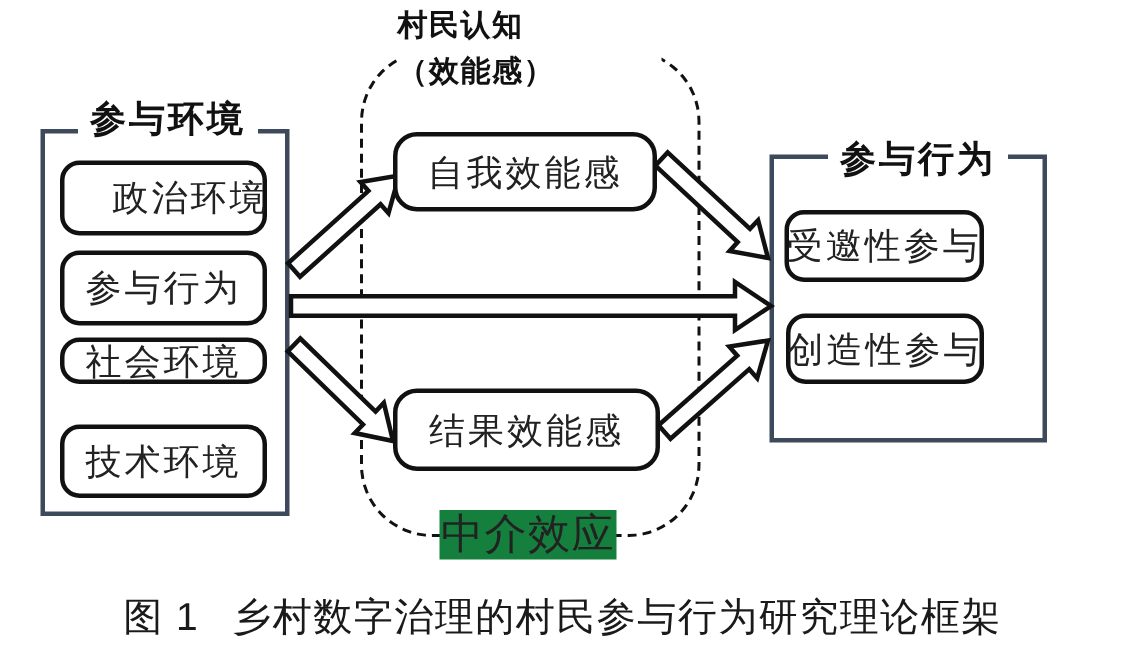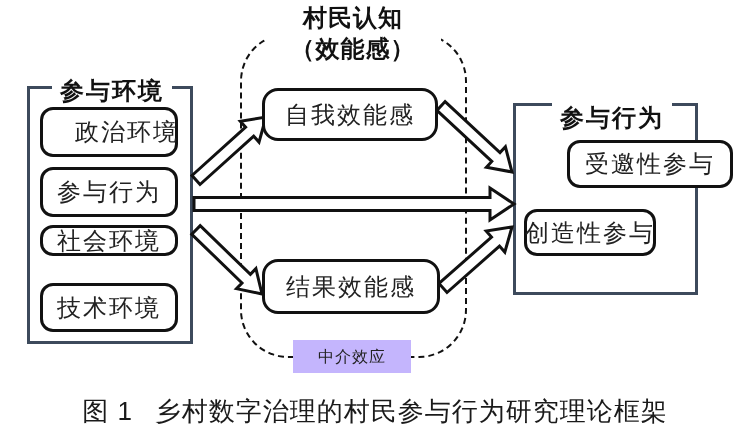--- a/index.html
+++ b/index.html
@@ -21,21 +21,20 @@
     position:absolute;
     background:#ffffff;
     padding:0 8px;
     font-weight:bold;
     font-size:24px;
     letter-spacing:2px;
     color:#111;
     white-space:nowrap;
     z-index:5;
     font-family:"Liberation Sans","DejaVu Sans",sans-serif;
-    margin-top:12px;
   }
   
   .item-box{
     position:absolute;
     border:3.5px solid #111;
     border-radius:13px;
     background:#ffffff;
     display:flex;align-items:center;justify-content:center;
     font-family:"Liberation Serif","DejaVu Serif",serif;
     font-size:24px;
@@ -49,36 +48,36 @@
     position:absolute;
     left:240px;top:33px;width:227px;height:325px;
     border:2.5px dashed #111;
     border-radius:48px;
     z-index:1;
   }
   .mid-title{
     position:absolute;
     left:265px;top:2px;width:176px;height:64px;
     background:#ffffff;
-    text-align:center;
+    text-align:left;
     font-weight:bold;
-    font-size:24px;
+    font-size:20px;
     line-height:31px;
     letter-spacing:1px;
     color:#111;
     z-index:5;
     font-family:"Liberation Sans","DejaVu Sans",sans-serif;
   }
   .mediation-label{
     position:absolute;
     left:293px;top:340px;width:118px;height:33px;
-    background:#c4b5fd;
+    background:#15803d;
     text-align:center;
     font-family:"Liberation Serif","DejaVu Serif",serif;
-    font-size:16px;
+    font-size:28px;
     letter-spacing:1px;
     color:#222;
     z-index:5;
     line-height:33px;
   }
   
   #arrow-layer{position:absolute;left:0;top:0;z-index:3;}
   .block-arrow{fill:#ffffff;stroke:#111;stroke-width:3;stroke-linejoin:miter;}
   
   .caption{
@@ -127,20 +126,20 @@
   </div>
 
   <div class="item-box" style="left:262px;top:88px;width:176px;height:53px;border-radius:16px;">自我效能感</div>
   <div class="item-box" style="left:262px;top:259px;width:178px;height:55px;border-radius:16px;">结果效能感</div>
 
   <div class="mediation-label">中介效应</div>
 
   <div class="group-box" style="left:513px;top:103px;width:185px;height:192px;"></div>
   <div class="group-title" style="left:552px;top:90px;">参与行为</div>
 
-  <div class="item-box" style="left:523px;top:140px;width:166px;height:48px;margin-left:44px;">受邀性参与</div>
+  <div class="item-box" style="left:523px;top:140px;width:133px;height:48px;">受邀性参与</div>
   <div class="item-box" style="left:524px;top:209px;width:132px;height:47px;">创造性参与</div>
 
   <div class="caption">
     <span class="fig-label">图 1</span><span>乡村数字治理的村民参与行为研究理论框架</span>
   </div>
 
 </div>
 
 </body></html>

